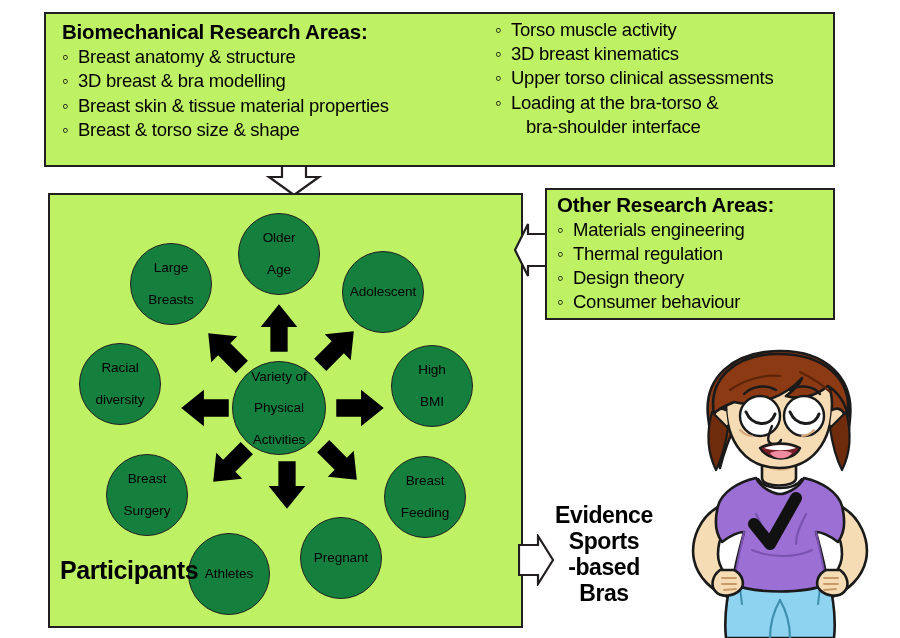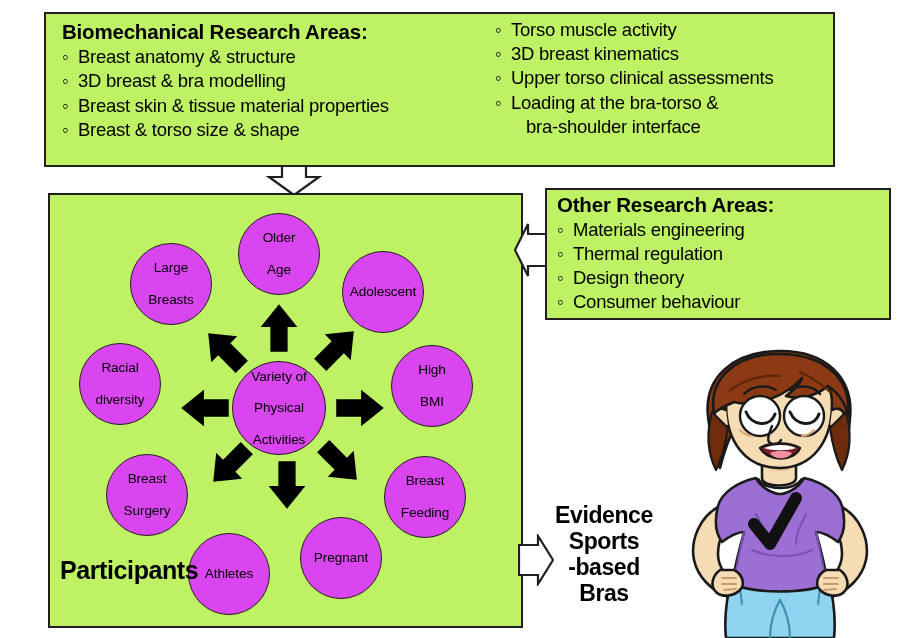--- a/index.html
+++ b/index.html
@@ -26,28 +26,28 @@
   ul.bul li.cont{padding-left:31px;}
 
   
   #participants-box{left:48px;top:193px;width:475px;height:435px;}
   #participants-label{
     position:absolute;left:60px;top:558px;font-weight:bold;font-size:25px;
     letter-spacing:-0.4px;line-height:1;
   }
 
   
-  #other-box{left:545px;top:188px;width:346px;height:132px;padding:2px 0 0 10px;}
+  #other-box{left:545px;top:188px;width:290px;height:132px;padding:2px 0 0 10px;}
   #other-box .hdr{font-size:20.5px;margin-top:1px;}
   #other-box ul.bul li{font-size:18.5px;line-height:1.30;}
 
   
   #cluster{position:absolute;left:48px;top:193px;width:475px;height:435px;}
   .node{
-    position:absolute;border:1.6px solid #231f20;border-radius:50%;background:#d946ef;
+    position:absolute;border:1.6px solid #231f20;border-radius:50%;background:#15803d;
     display:flex;align-items:center;justify-content:center;text-align:center;
     font-size:13.6px;line-height:1.16;letter-spacing:-0.1px;box-sizing:border-box;
   }
   .node.small{width:82px;height:82px;}
   .node.center{width:94px;height:94px;font-size:13.6px;}
   .node span{display:block;padding:0 2px;}
 
   
   .radial-arrow{position:absolute;width:54px;height:54px;transform-origin:50% 50%;}
   .radial-arrow svg{display:block;width:100%;height:100%;}

